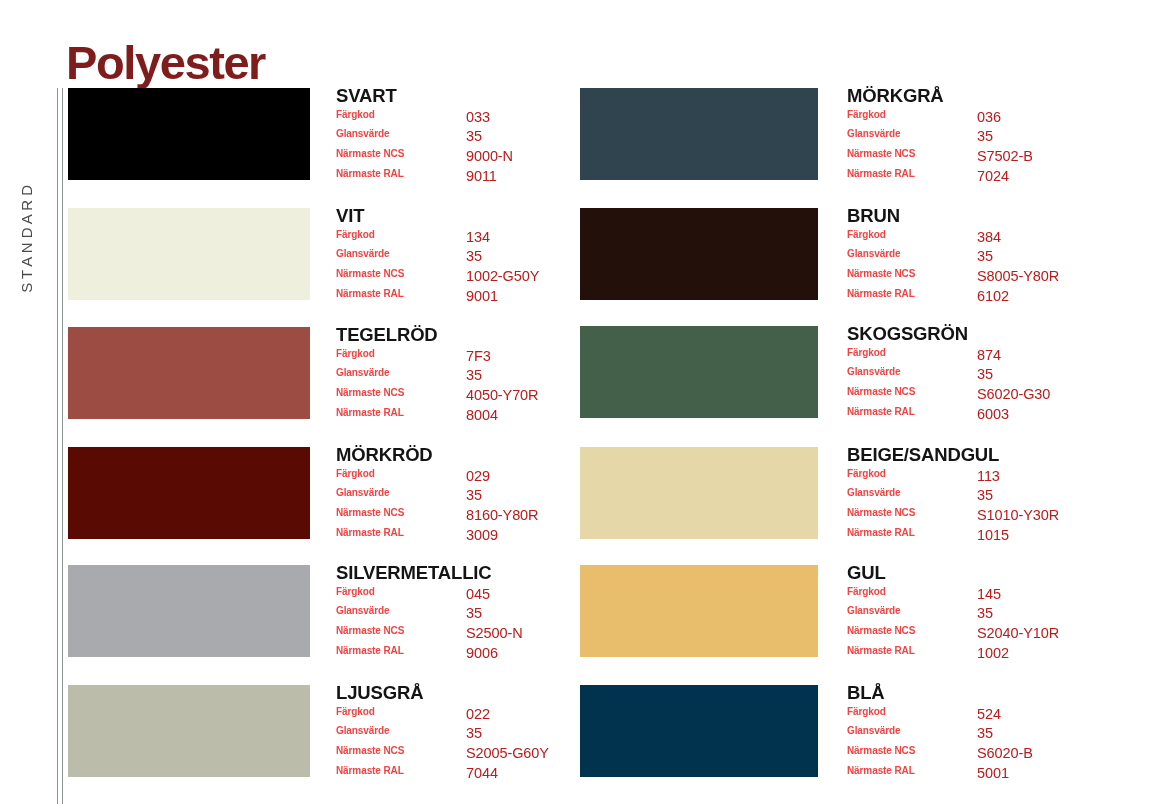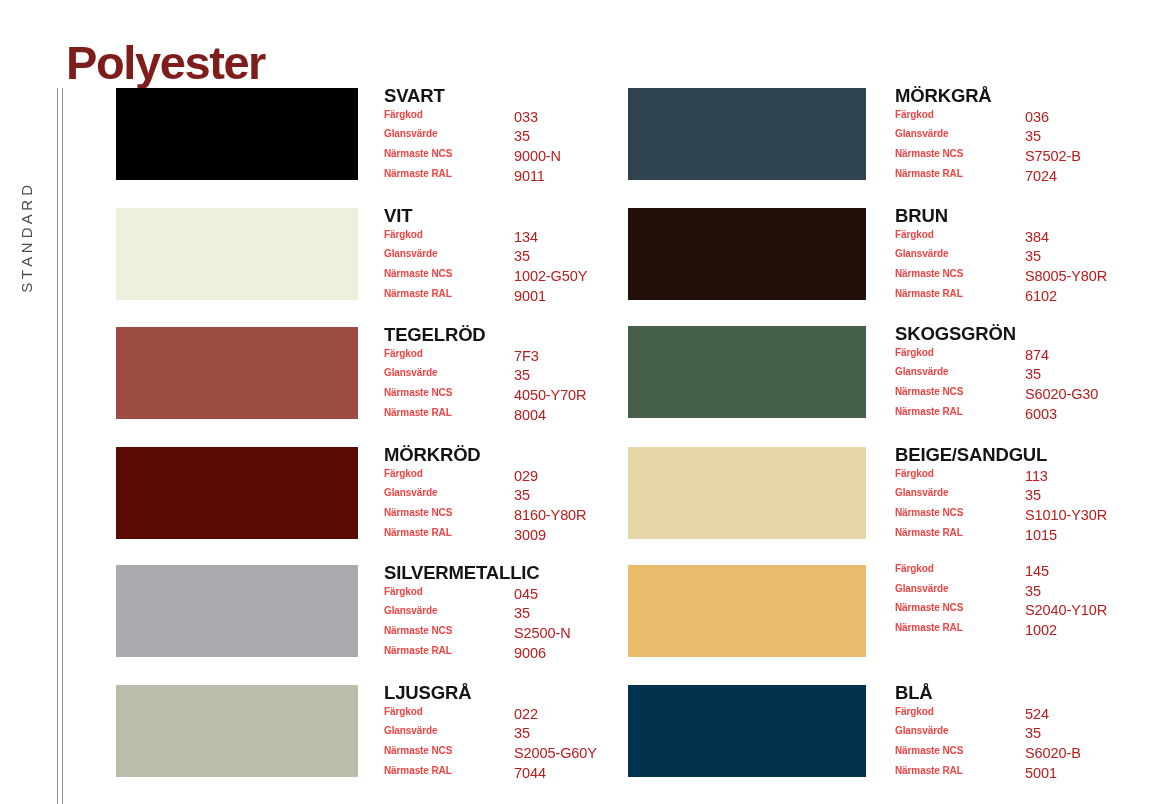--- a/index.html
+++ b/index.html
@@ -57,21 +57,20 @@
     font-weight: normal;
   }
 
   
   #swatch-grid {
     position: absolute;
     left: 0;
     top: 0;
     width: 966px;
     height: 804px;
-    margin-left: 48px;
   }
   .entry {
     position: absolute;
     width: 560px;
     height: 120px;
   }
   .col-left  { left: 68px; }
   .col-right { left: 580px; }
 
   .swatch {
@@ -325,20 +324,21 @@
         </div>
         <div class="spec-row">
           <span class="spec-label">Närmaste RAL</span>
           <span class="spec-value">9006</span>
         </div>
       </div>
     </div>
     <div class="entry col-right" style="top: 565px;">
       <div class="swatch" style="background: rgb(232, 189, 108);"></div>
       <div class="details">
+        <div class="color-name">GUL</div>
         <div class="spec-row">
           <span class="spec-label">Färgkod</span>
           <span class="spec-value">145</span>
         </div>
         <div class="spec-row">
           <span class="spec-label">Glansvärde</span>
           <span class="spec-value">35</span>
         </div>
         <div class="spec-row">
           <span class="spec-label">Närmaste NCS</span>

